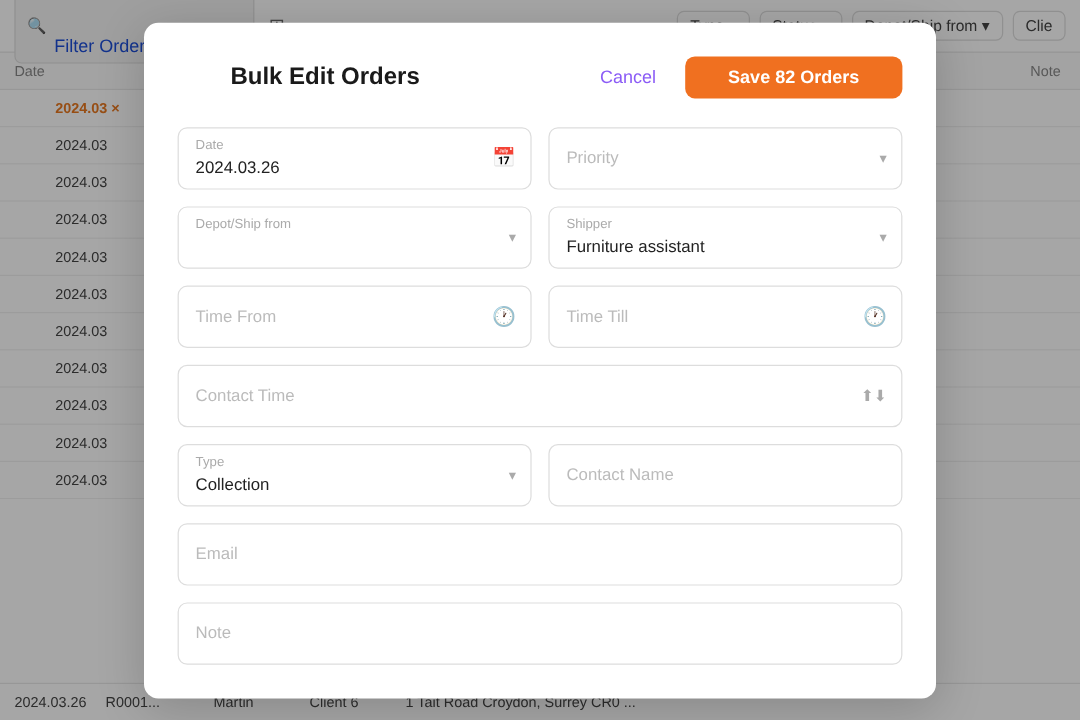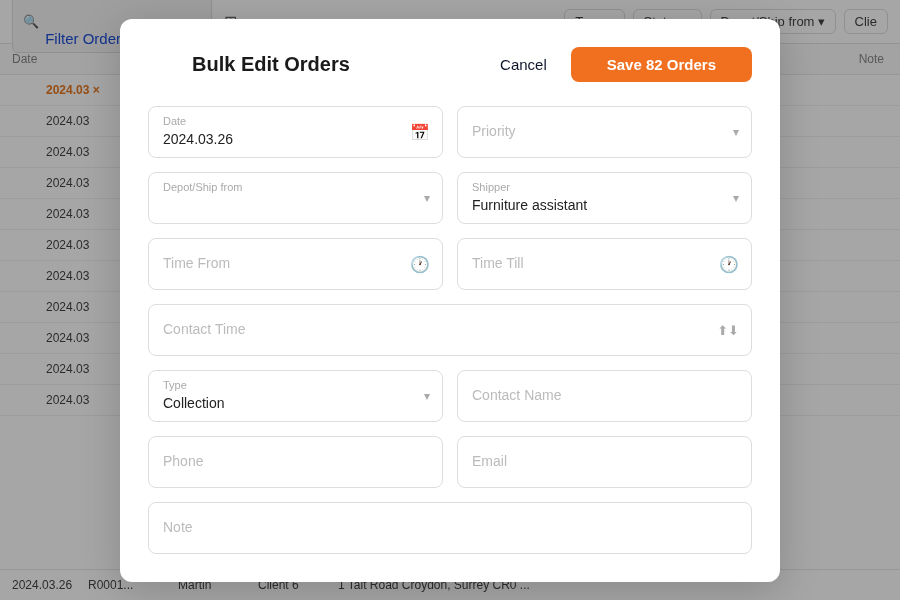--- a/index.html
+++ b/index.html
@@ -119,21 +119,21 @@
 
     .modal-actions {
       display: flex;
       gap: 10px;
       align-items: center;
     }
 
     .btn-cancel {
       background: none;
       border: none;
-      color: #0f172a;
+      color: #8b5cf6;
       font-size: 15px;
       font-weight: 500;
       cursor: pointer;
       padding: 8px 14px;
     }
 
     .btn-save {
       background: #f07020;
       color: #fff;
       border: none;
@@ -354,23 +354,20 @@
           <span class="field-value">Collection</span>
           <span class="field-arrow">▾</span>
         </div>
         <div class="form-field">
           <span class="field-placeholder">Contact Name</span>
         </div>
       </div>
 
       <div class="form-row">
         <div class="form-field">
-          <span class="field-placeholder">Phone</span>
-        </div>
-        <div class="form-field">
           <span class="field-placeholder">Email</span>
         </div>
       </div>
 
       <div class="form-row">
         <div class="form-field full-width">
           <span class="field-placeholder">Note</span>
         </div>
       </div>
 

